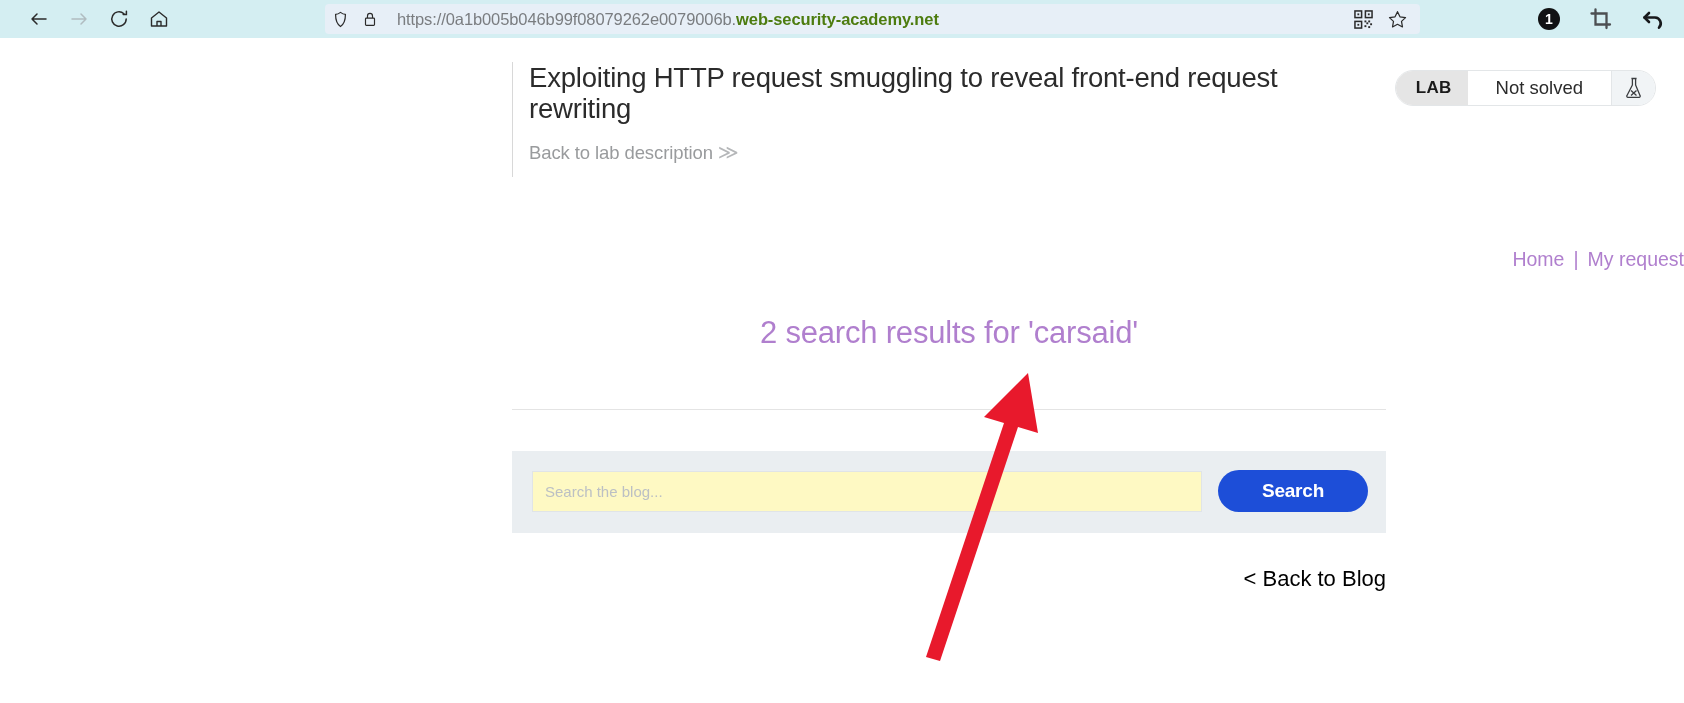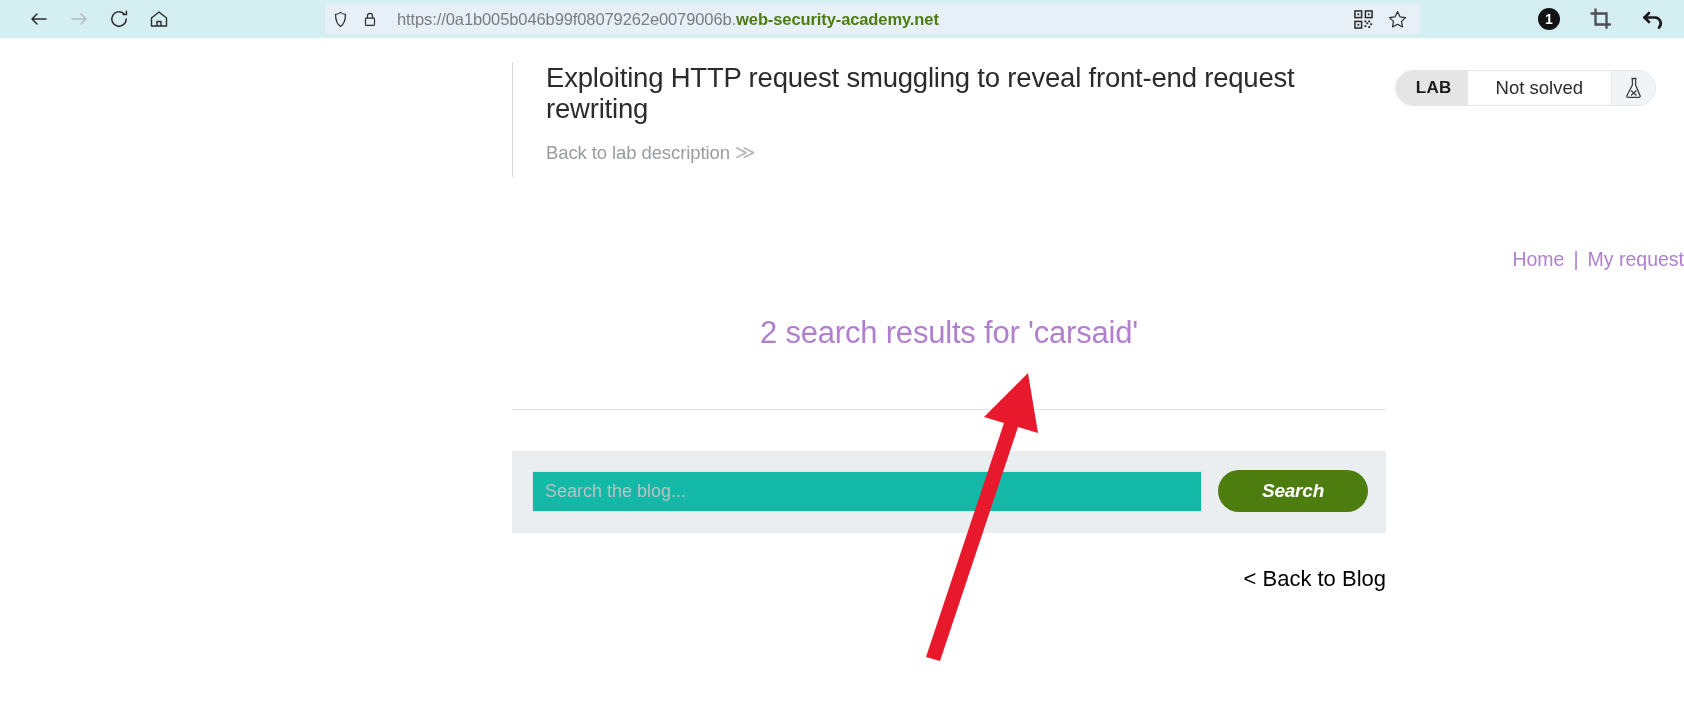--- a/index.html
+++ b/index.html
@@ -61,21 +61,21 @@
     background:#ffffff;
   }
   #logo {
     position:absolute; left:237px; top:26px;
     width:250px; height:95px;
   }
   #title-block {
     position:absolute; left:512px; top:24px;
     width:860px;
     border-left:1px solid #d8d8d8;
-    padding-left:33px;
+    padding-left:16px;
     min-height:115px;
   }
   #lab-title {
     font-size:27.5px;
     line-height:31px;
     color:#2b2b2b;
     font-weight:400;
     letter-spacing:-0.2px;
   }
   #back-to-lab {
@@ -156,42 +156,41 @@
   }
 
   #search-panel {
     position:absolute; top:228px; left:512px;
     width:874px; height:82px;
     background:#eaeef1;
   }
   #search-input {
     position:absolute; left:20px; top:20px;
     width:670px; height:41px;
-    background:#14b8a6;
+    background:#fef9c3;
     border:1px solid #e0e4e7;
-    font-size:18px;
+    font-size:15px;
     color:#2b2b2b;
     padding:0 12px;
     font-family:"Liberation Sans", sans-serif;
     outline:none;
   }
   #search-input::placeholder { color:#bcc0c4; }
   #search-submit {
     position:absolute; left:706px; top:19px;
     width:150px; height:42px;
-    background:#4d7c0f;
+    background:#1d4ed8;
     color:#ffffff;
     border:none;
     border-radius:21px;
     font-size:19px;
     font-weight:bold;
     font-family:"Liberation Sans", sans-serif;
     cursor:pointer;
     letter-spacing:-0.2px;
-    font-style:italic;
   }
 
   #back-to-blog {
     position:absolute; top:343px; left:512px;
     width:874px;
     text-align:right;
     font-size:22px;
     color:#000000;
     text-decoration:none;
   }

